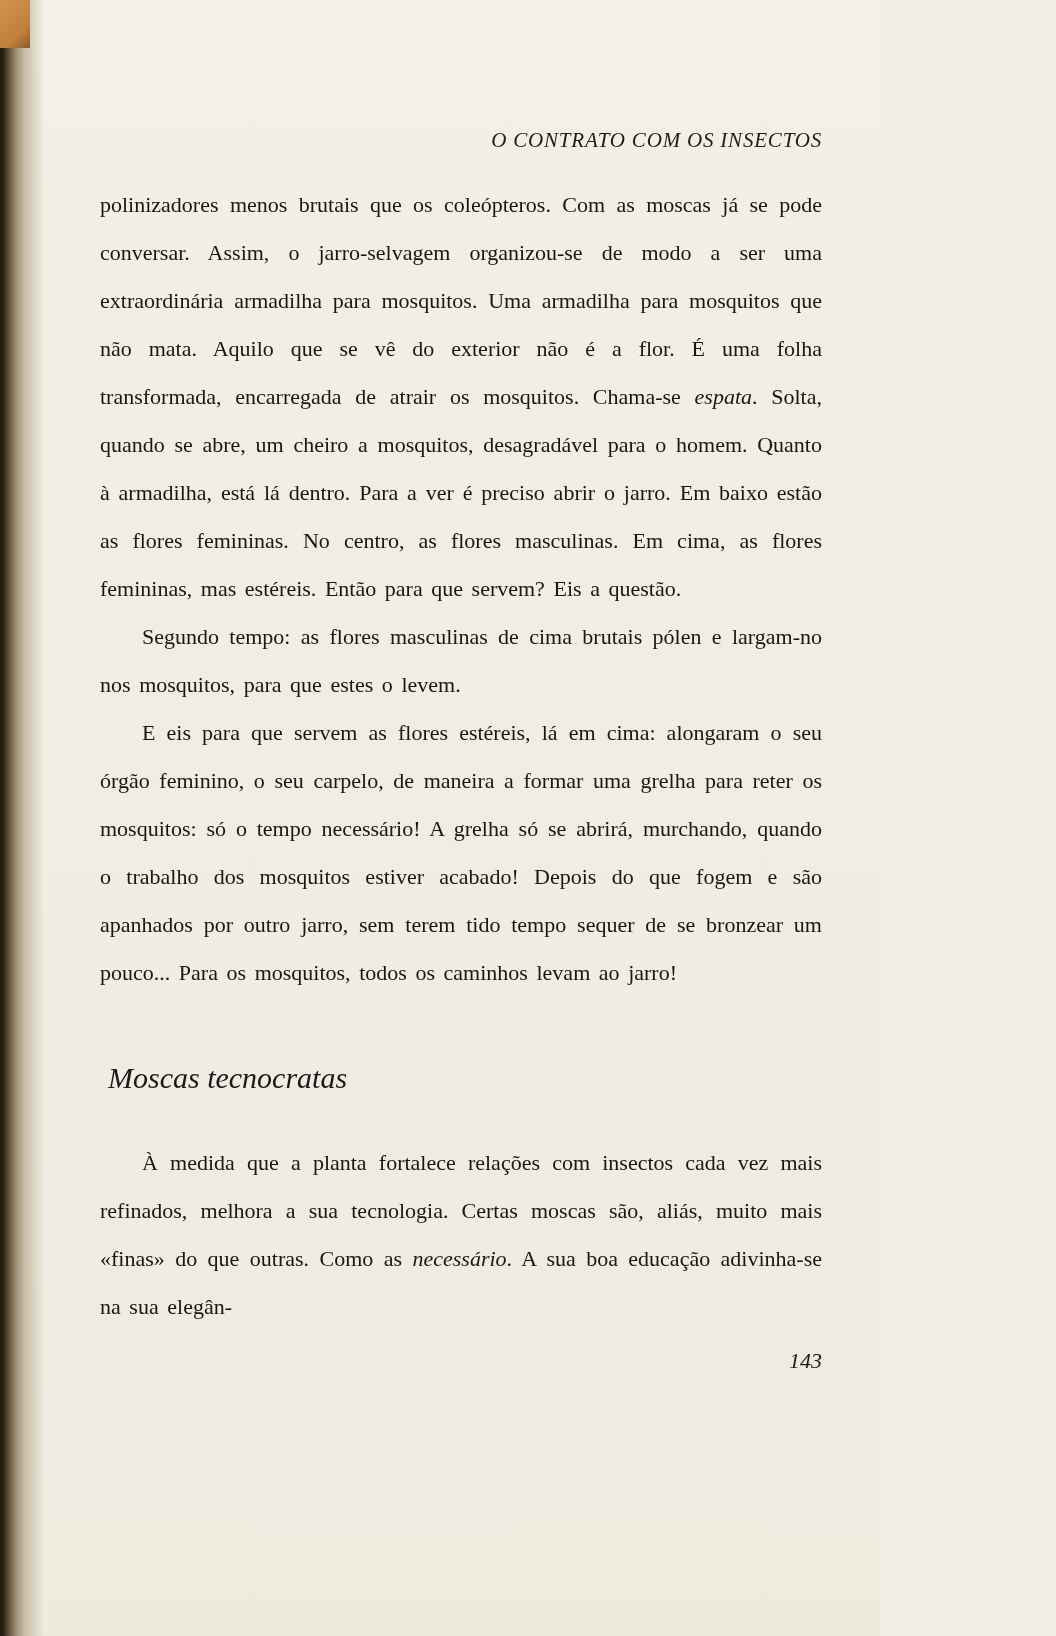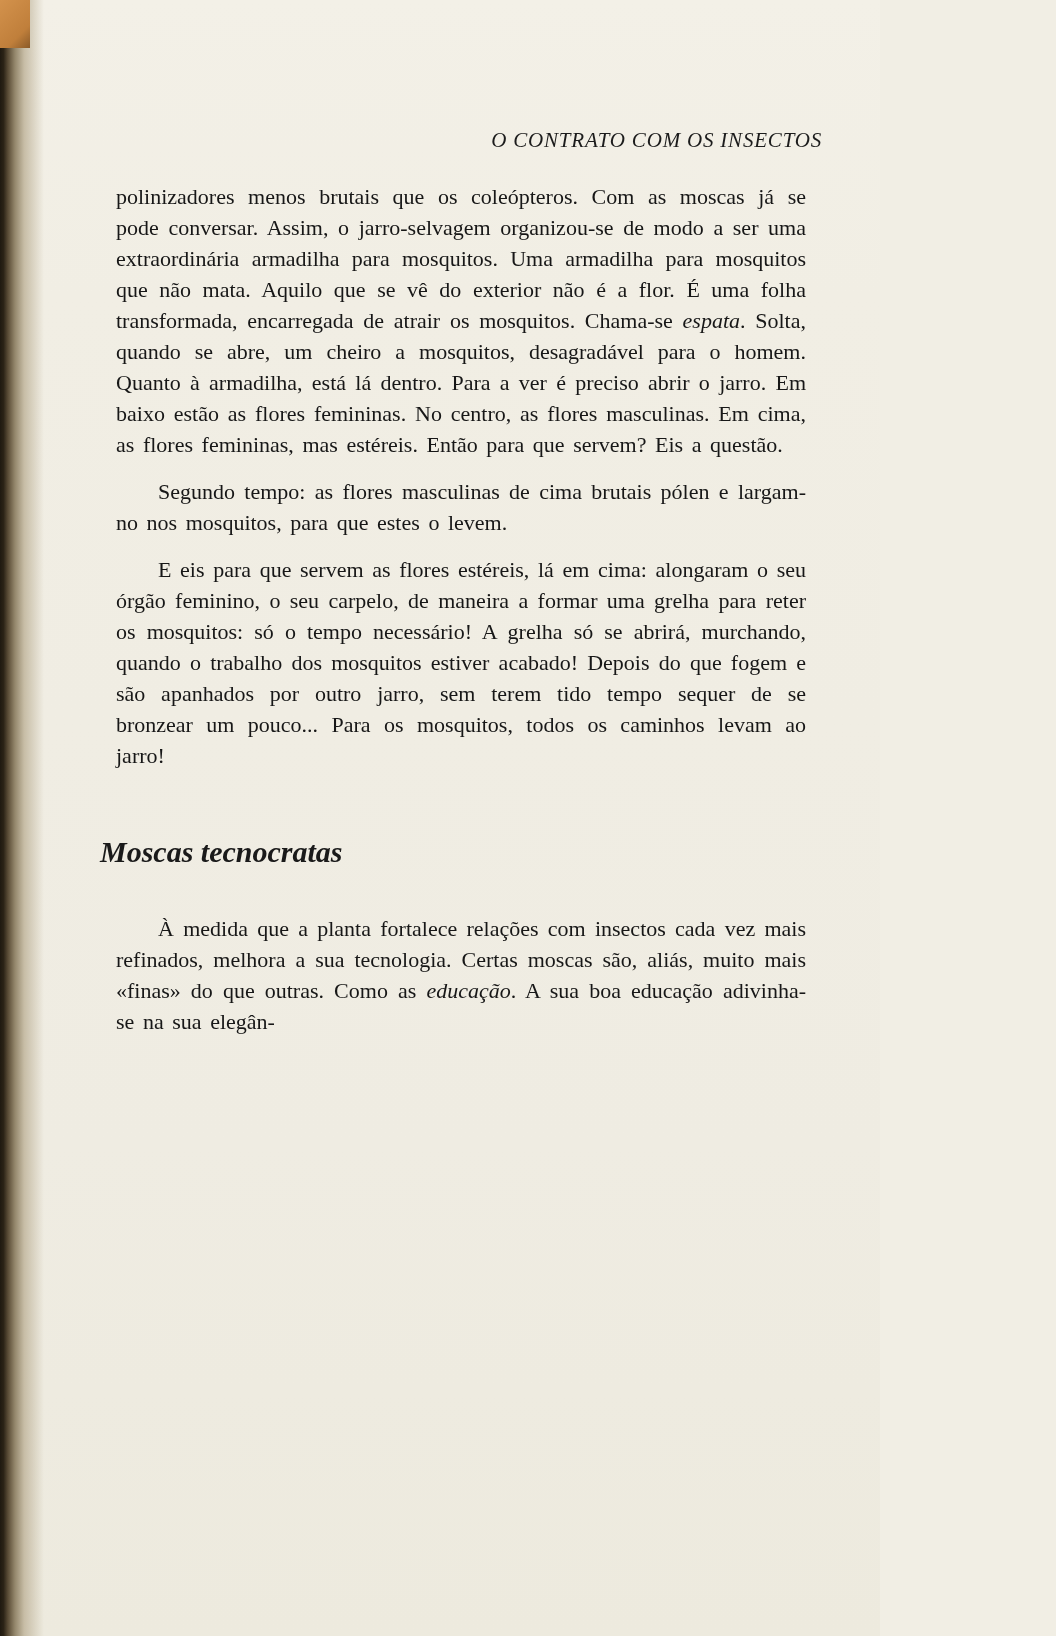--- a/index.html
+++ b/index.html
@@ -44,33 +44,33 @@
   }
   .running-head {
     font-style: italic;
     font-size: 21px;
     letter-spacing: 0.8px;
     text-align: right;
     color: #1c1c1c;
     margin-bottom: 28px;
   }
   .body-par {
-    margin: 16px;
+    margin: 0;
     font-size: 22px;
-    line-height: 31px;
+    line-height: 48px;
     color: #171717;
     text-align: justify;
     word-spacing: 0.14em;
   }
   .body-par.indent { text-indent: 42px; }
   .it { font-style: italic; }
   .section-heading {
-    margin: 64px 0 44px 0;
+    margin: 64px 0 44px 8px;
     font-style: italic;
-    font-weight: bold;
+    font-weight: normal;
     font-size: 30px;
     color: #1a1a1a;
   }
   .page-number {
     position: absolute;
     left: 100px;
     top: 1348px;
     width: 722px;
     text-align: right;
     font-style: italic;
@@ -93,18 +93,19 @@
 
     <p class="body-par"><span>polinizadores menos brutais que os coleópteros. Com as moscas já se pode conversar. Assim, o jarro-selvagem organizou-se de modo a ser uma extraordinária armadilha para mosquitos. Uma armadilha para mosquitos que não mata. Aquilo que se vê do exterior não é a flor. É uma folha transformada, encarregada de atrair os mosquitos. Chama-se </span><span class="it">espata</span><span>. Solta, quando se abre, um cheiro a mosquitos, desagradável para o homem. Quanto à armadilha, está lá dentro. Para a ver é preciso abrir o jarro. Em baixo estão as flores femininas. No centro, as flores masculinas. Em cima, as flores femininas, mas estéreis. Então para que servem? Eis a questão.</span></p>
 
 
     <p class="body-par indent"><span>Segundo tempo: as flores masculinas de cima brutais pólen e largam-no nos mosquitos, para que estes o levem.</span></p>
 
     <p class="body-par indent"><span>E eis para que servem as flores estéreis, lá em cima: alongaram o seu órgão feminino, o seu carpelo, de maneira a formar uma grelha para reter os mosquitos: só o tempo necessário! A grelha só se abrirá, murchando, quando o trabalho dos mosquitos estiver acabado! Depois do que fogem e são apanhados por outro jarro, sem terem tido tempo sequer de se bronzear um pouco... Para os mosquitos, todos os caminhos levam ao jarro!</span></p>
 
     <h2 class="section-heading">Moscas tecnocratas</h2>
 
-    <p class="body-par indent"><span>À medida que a planta fortalece relações com insectos cada vez mais refinados, melhora a sua tecnologia. Certas moscas são, aliás, muito mais «finas» do que outras. Como as </span><span class="it">educação</span><span>. A sua boa educação adivinha-se na sua elegân-</span></p>
+    <p class="body-par indent"><span>À medida que a planta fortalece relações com insectos cada vez mais refinados, melhora a sua tecnologia. Certas moscas são, aliás, muito mais «finas» do que outras. Como as </span><span class="it">necessário</span><span>. A sua boa educação adivinha-se na sua elegân-</span></p>
 
   </div>
 
+  <div class="page-number">143</div>
 
 </div>
 
 </body></html>

